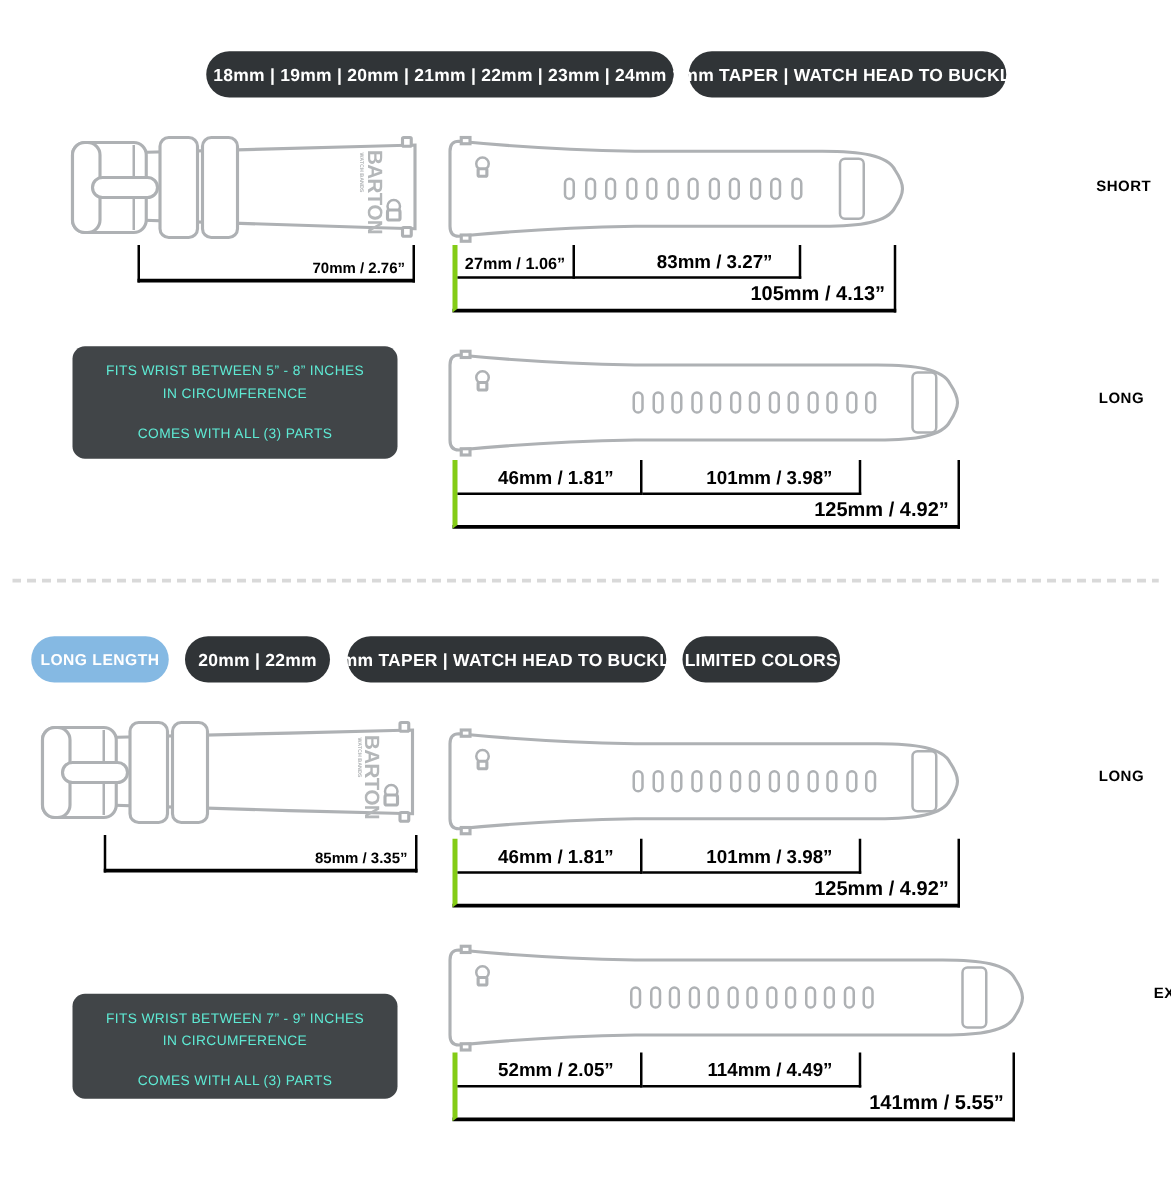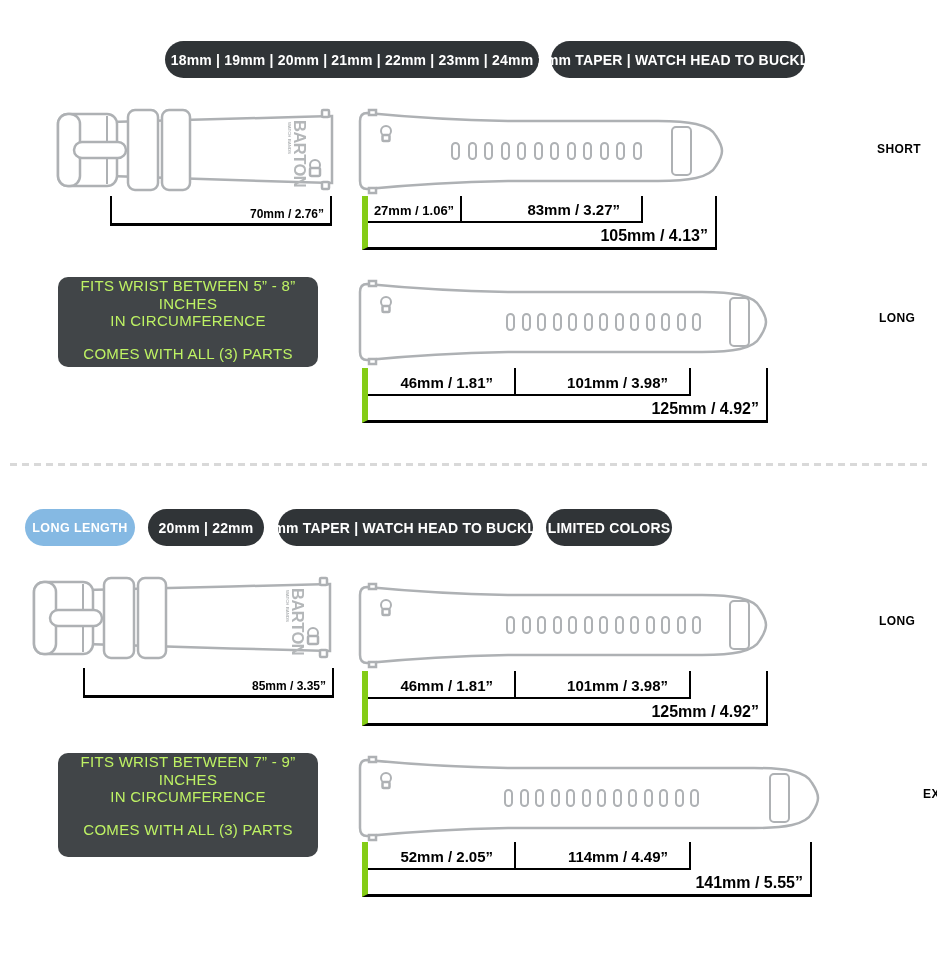--- a/index.html
+++ b/index.html
@@ -10,27 +10,27 @@
     --text-black:#000000;
     --divider-gray:#d9d9d9;
   }
   html,body{margin:0;padding:0;background:#fff;}
   .page{position:relative;width:937px;height:961px;background:#fff;overflow:hidden;
         font-family:"Liberation Sans",sans-serif;color:#000;}
   .pill{position:absolute;height:37px;border-radius:19px;display:flex;align-items:center;
         justify-content:center;color:#fff;font-weight:700;font-size:14px;letter-spacing:.2px;white-space:nowrap;}
   .pill-blue{background:var(--accent-blue);font-size:12.5px;letter-spacing:.4px;}
   .pill-dark{background:var(--pill-dark);}
-  .note{position:absolute;background:var(--note-dark);border-radius:10px;color:#bef264;text-align:center;
-        font-size:15px;line-height:17.5px;padding-top:0;letter-spacing:.3px;box-sizing:border-box;}
+  .note{position:absolute;background:var(--note-dark);border-radius:10px;color:#5eead4;text-align:center;
+        font-size:11px;line-height:17.5px;padding-top:12px;letter-spacing:.3px;box-sizing:border-box;}
   .note .gap{height:15px;}
   .bracket{position:absolute;border-left:2px solid #000;border-right:2px solid #000;border-bottom:3px solid #000;
         display:flex;align-items:flex-end;justify-content:flex-end;font-weight:700;font-size:12px;
         padding:0 6px 2px 0;box-sizing:border-box;}
-  .mgroup{position:absolute;border-left:6px solid #84cc16;border-right:2px solid #000;border-bottom:3px solid #000;
+  .mgroup{position:absolute;border-left:4px solid #84cc16;border-right:2px solid #000;border-bottom:3px solid #000;
         box-sizing:border-box;}
   .seg{position:absolute;top:0;border-right:2px solid #000;border-bottom:2px solid #000;display:flex;
         align-items:flex-end;justify-content:flex-end;font-weight:700;font-size:15px;
         padding:0 21px 3px 0;box-sizing:border-box;}
   .seg.center{justify-content:center;padding:0 0 3px 0;font-size:13px;}
   .mtotal{position:absolute;right:7px;bottom:2px;font-weight:700;font-size:16px;white-space:nowrap;}
   .side-label{position:absolute;font-weight:700;font-size:12px;letter-spacing:.4px;white-space:nowrap;margin-left:39px;}
   .divider{position:absolute;height:3px;
         background:repeating-linear-gradient(90deg,var(--divider-gray) 0 7px,transparent 7px 12px);}
   svg{position:absolute;overflow:visible;}
@@ -224,21 +224,21 @@
   <div class="mgroup" style="left:362px;top:671px;width:406px;height:55px">
     <div class="seg" style="left:0;width:148px;height:28px">
       <span>46mm / 1.81”</span>
       </div>
     <div class="seg" style="left:148px;width:175px;height:28px">
       <span>101mm / 3.98”</span>
       </div>
     <div class="mtotal">125mm / 4.92”</div>
   </div>
 
-  <div class="note" style="left:58px;top:753px;width:260px;height:104px">
+  <div class="note" style="left:58px;top:795px;width:260px;height:84px">
     <div>FITS WRIST BETWEEN 7” - 9” INCHES</div>
     <div>IN CIRCUMFERENCE</div>
     <div class="gap"></div>
     <div>COMES WITH ALL (3) PARTS</div>
   </div>
 
   <svg style="left:358px;top:757px" width="462" height="83" viewBox="0 0 462 83">
     <path class="ln" d="M 9,3 C 4,3 2,6 2,11 L 2,71 C 2,76 4,79 9,79 C 50,75 100,72 150,71 L 396,71
       C 426,71 448,68 454,56 C 458,50 460,46 460,41 C 460,36 458,32 454,26 C 448,14 426,11 396,11
       L 150,11 C 100,10 50,7 9,3 Z"></path>

